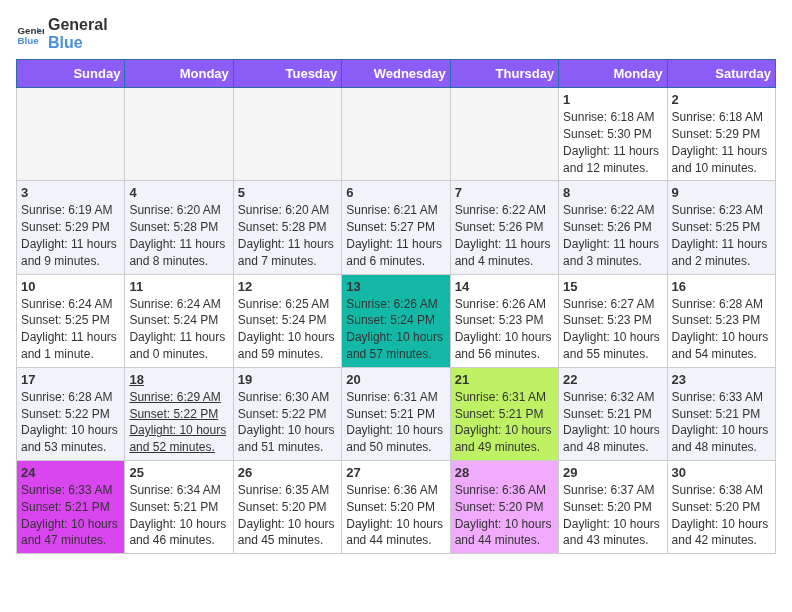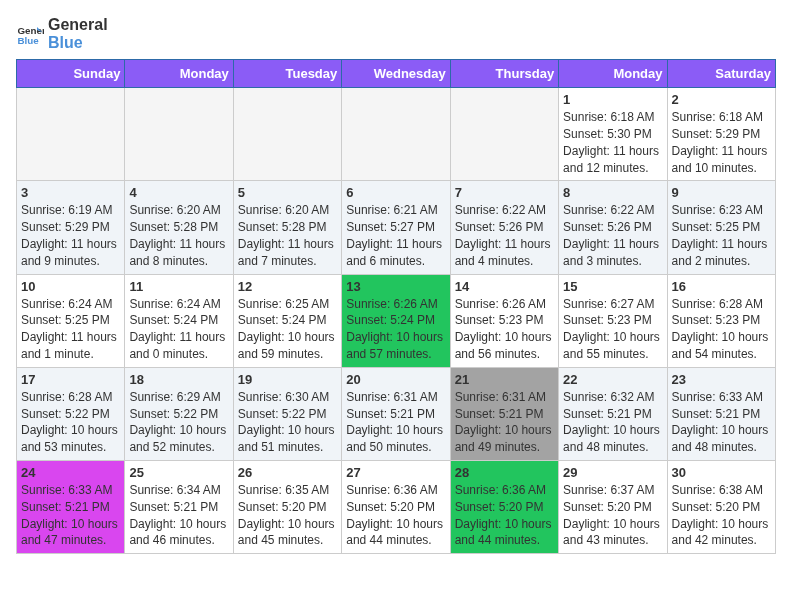--- a/index.html
+++ b/index.html
@@ -190,21 +190,21 @@
           <div class="day-info">Sunrise: 6:24 AM
 Sunset: 5:24 PM
 Daylight: 11 hours and 0 minutes.</div>
         </td>
         <td style="background: rgb(255, 255, 255);">
           <span class="day-num">12</span>
           <div class="day-info">Sunrise: 6:25 AM
 Sunset: 5:24 PM
 Daylight: 10 hours and 59 minutes.</div>
         </td>
-        <td style="background: #22c55e;">
+        <td style="background: #14b8a6;">
           <span class="day-num">13</span>
           <div class="day-info">Sunrise: 6:26 AM
 Sunset: 5:24 PM
 Daylight: 10 hours and 57 minutes.</div>
         </td>
         <td style="background: rgb(255, 255, 255);">
           <span class="day-num">14</span>
           <div class="day-info">Sunrise: 6:26 AM
 Sunset: 5:23 PM
 Daylight: 10 hours and 56 minutes.</div>
@@ -222,39 +222,39 @@
 Daylight: 10 hours and 54 minutes.</div>
         </td>
       </tr>
       <tr>
         <td style="background: rgb(240, 244, 248);">
           <span class="day-num">17</span>
           <div class="day-info">Sunrise: 6:28 AM
 Sunset: 5:22 PM
 Daylight: 10 hours and 53 minutes.</div>
         </td>
-        <td style="background: rgb(240, 244, 248);">
+        <td style="background: rgb(240, 244, 248); text-decoration: underline;">
           <span class="day-num">18</span>
           <div class="day-info">Sunrise: 6:29 AM
 Sunset: 5:22 PM
 Daylight: 10 hours and 52 minutes.</div>
         </td>
         <td style="background: rgb(240, 244, 248);">
           <span class="day-num">19</span>
           <div class="day-info">Sunrise: 6:30 AM
 Sunset: 5:22 PM
 Daylight: 10 hours and 51 minutes.</div>
         </td>
         <td style="background: rgb(240, 244, 248);">
           <span class="day-num">20</span>
           <div class="day-info">Sunrise: 6:31 AM
 Sunset: 5:21 PM
 Daylight: 10 hours and 50 minutes.</div>
         </td>
-        <td style="background: #a3a3a3;">
+        <td style="background: #bef264;">
           <span class="day-num">21</span>
           <div class="day-info">Sunrise: 6:31 AM
 Sunset: 5:21 PM
 Daylight: 10 hours and 49 minutes.</div>
         </td>
         <td style="background: rgb(240, 244, 248);">
           <span class="day-num">22</span>
           <div class="day-info">Sunrise: 6:32 AM
 Sunset: 5:21 PM
 Daylight: 10 hours and 48 minutes.</div>
@@ -284,21 +284,21 @@
           <div class="day-info">Sunrise: 6:35 AM
 Sunset: 5:20 PM
 Daylight: 10 hours and 45 minutes.</div>
         </td>
         <td style="background: rgb(255, 255, 255);">
           <span class="day-num">27</span>
           <div class="day-info">Sunrise: 6:36 AM
 Sunset: 5:20 PM
 Daylight: 10 hours and 44 minutes.</div>
         </td>
-        <td style="background: #22c55e;">
+        <td style="background: #f0abfc;">
           <span class="day-num">28</span>
           <div class="day-info">Sunrise: 6:36 AM
 Sunset: 5:20 PM
 Daylight: 10 hours and 44 minutes.</div>
         </td>
         <td style="background: rgb(255, 255, 255);">
           <span class="day-num">29</span>
           <div class="day-info">Sunrise: 6:37 AM
 Sunset: 5:20 PM
 Daylight: 10 hours and 43 minutes.</div>

